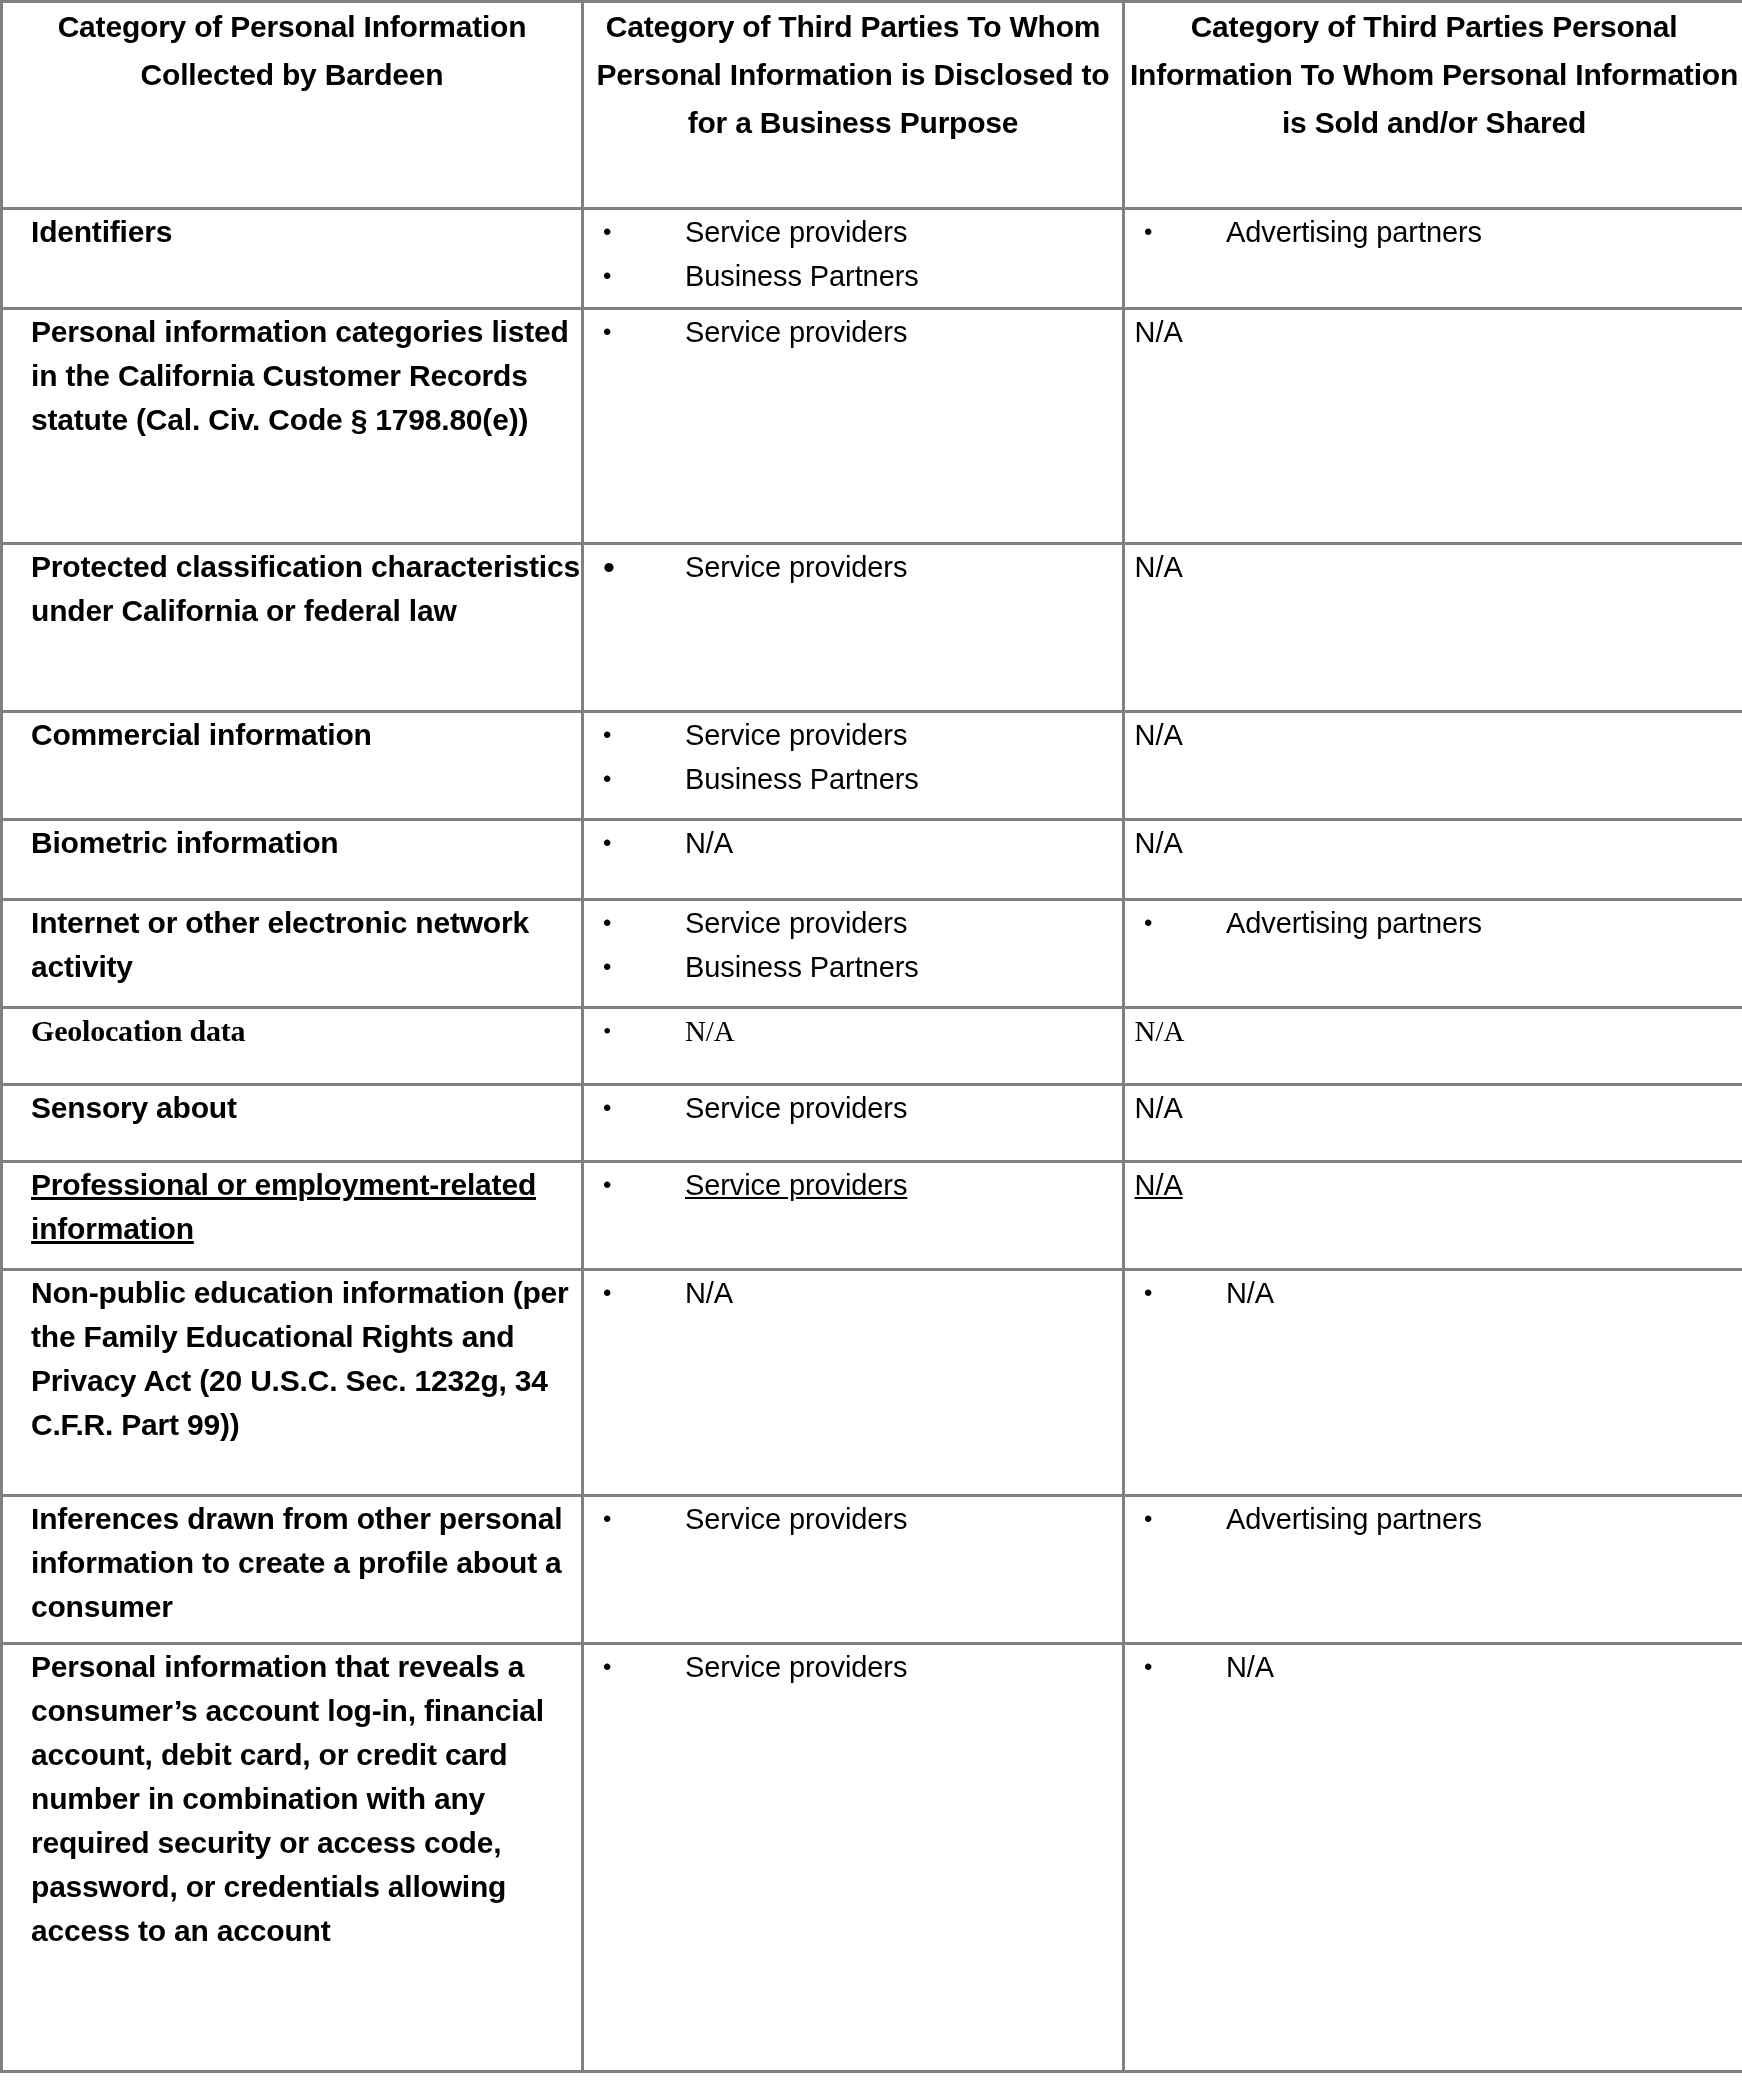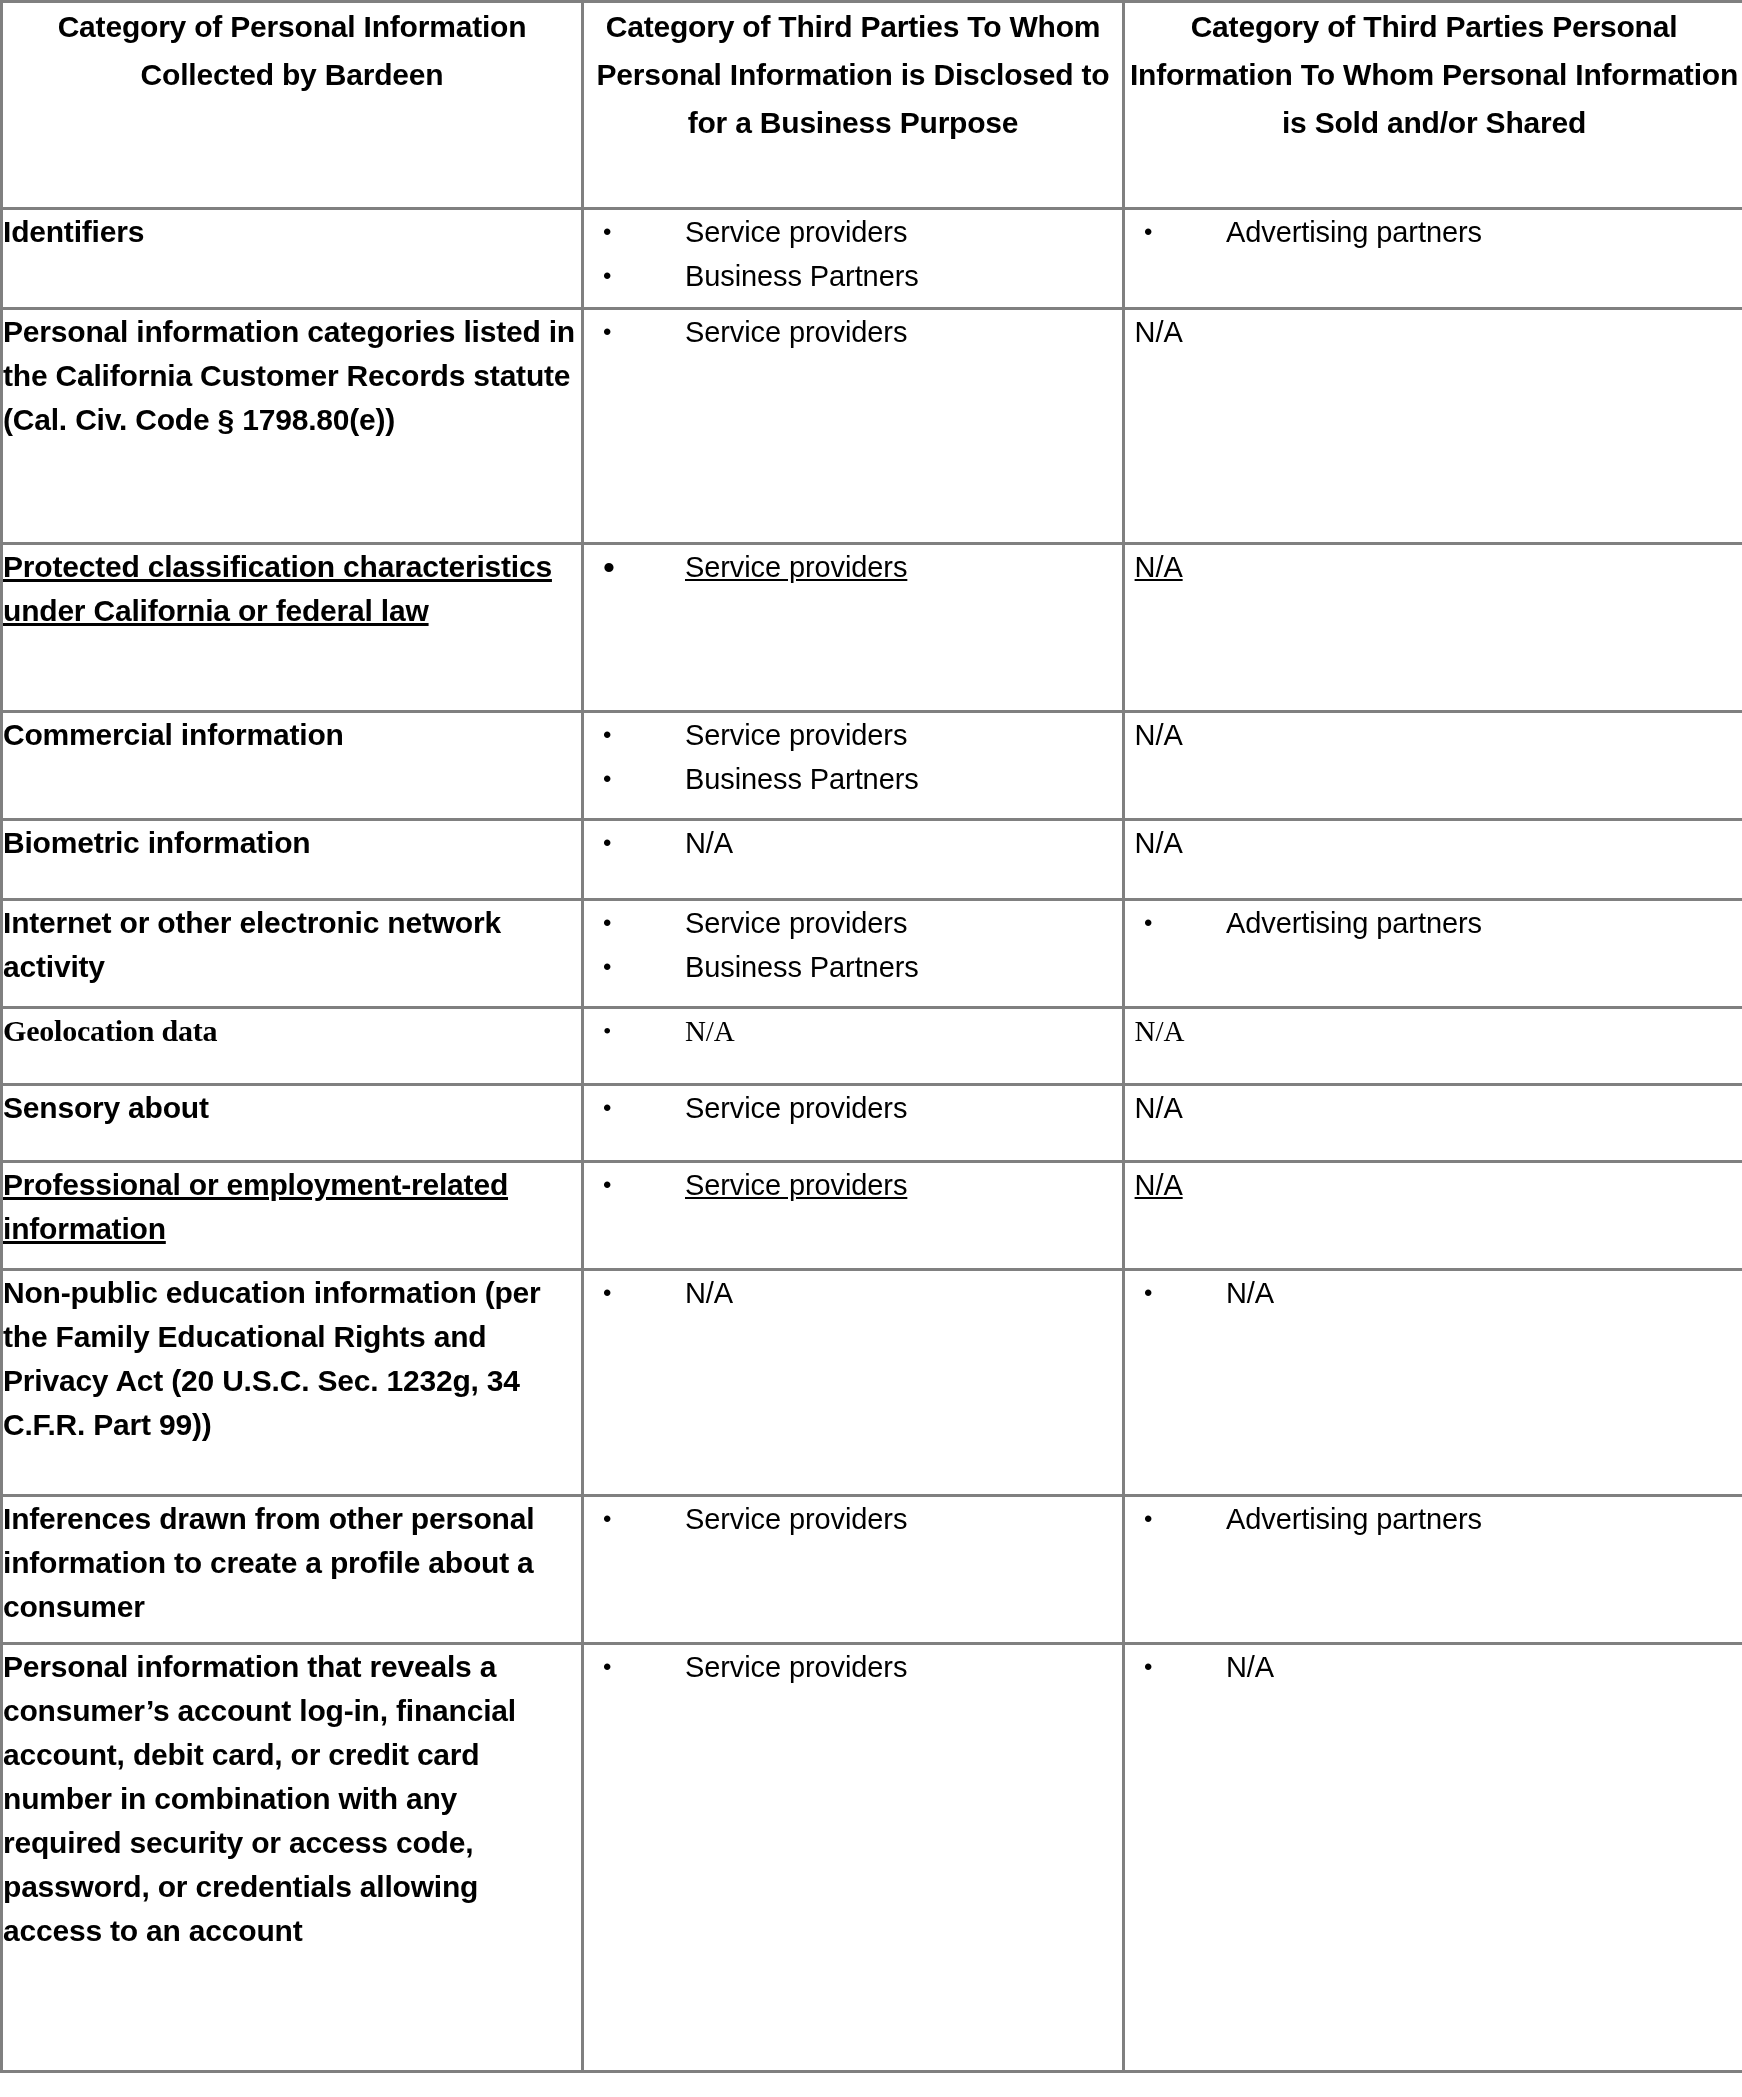--- a/index.html
+++ b/index.html
@@ -71,20 +71,21 @@
   .cat-cell {
     box-sizing: border-box;
     padding: 17.6px 21px 11.2px 17.6px;
   }
   .cat-text {
     font-weight: bold;
     font-size: 30px;
     line-height: 44px;
     text-align: left;
     letter-spacing: -0.2px;
+    padding-left: 28px;
   }
 
   
   .list-cell {
     box-sizing: border-box;
     padding: 17.6px 14.4px 11.2px 8px;
   }
   ul.blist {
     margin: 0;
     padding: 0;
@@ -110,21 +111,21 @@
   ul.blist li.big-bullet .bullet {
     font-size: 34px;
   }
   ul.blist li.no-bullet {
     padding-left: 9.6px;
   }
 
   
   .h-row-1  { height: 100px; }
   .h-row-2  { height: 235px; }
-  .h-row-3  { height: 168px; text-decoration: underline; }
+  .h-row-3  { height: 168px; }
   .h-row-4  { height: 108px; }
   .h-row-5  { height: 80px; }
   .h-row-6  { height: 108px; }
   .h-row-7  { height:  77px; font-family: Liberation Serif, serif; }
   .h-row-8  { height:  77px; }
   .h-row-9  { height: 108px; text-decoration: underline; }
   .h-row-10 { height: 226px; margin-left: 45px; }
   .h-row-11 { height: 148px; }
   .h-row-12 { height: 428px; margin-left: 39px; }
 </style>

